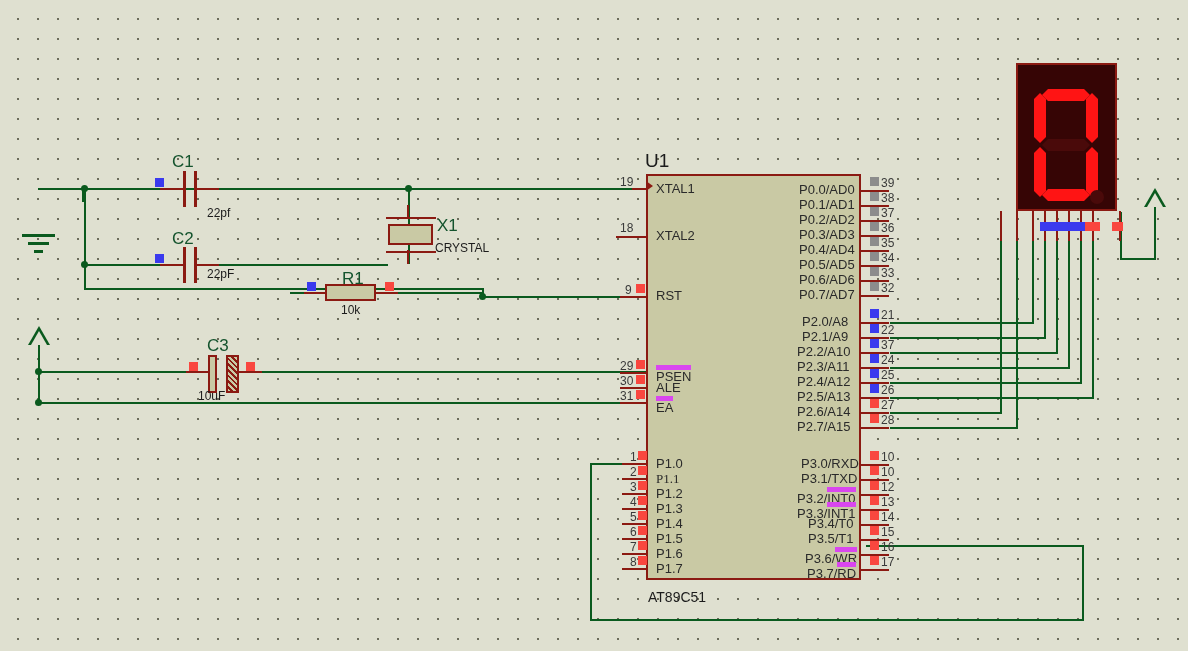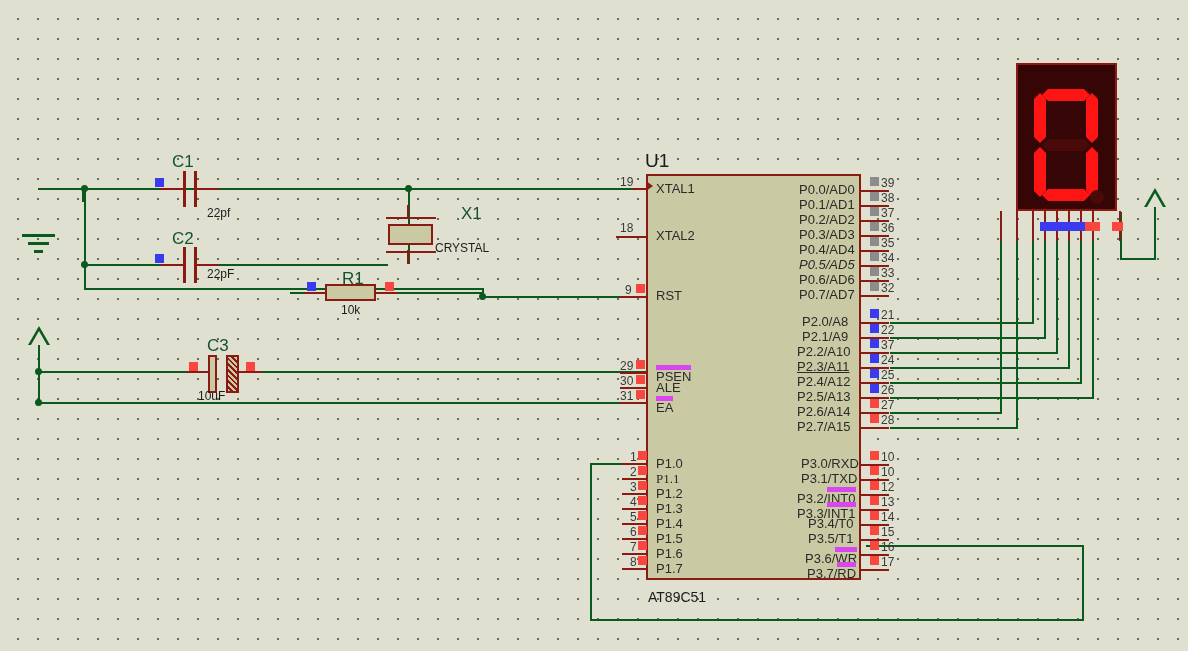--- a/index.html
+++ b/index.html
@@ -181,21 +181,21 @@
     <div class="lbl reflbl" style="left:342px;top:269px;">R1</div>
     <div class="lbl vallbl" style="left:341px;top:303px;">10k</div>
   </div>
 
   <div>
     <div class="x1-plate" style="top:217px;"></div>
     <div id="x1-body"></div>
     <div class="x1-plate" style="top:251px;"></div>
     <div class="lead lv" style="left:407px;top:205px;height:14px;"></div>
     <div class="lead lv" style="left:407px;top:250px;height:14px;"></div>
-    <div class="lbl reflbl" style="left:437px;top:204px;margin-left:24px;">X1</div>
+    <div class="lbl reflbl" style="left:437px;top:216px;">X1</div>
     <div class="lbl vallbl" style="left:435px;top:241px;">CRYSTAL</div>
   </div>
 
   <div>
     <div id="ic-body"></div>
     <div id="ic-ref">U1</div>
     <div id="ic-part">AT89C51</div>
     <div id="xtal-arrow"></div>
 
     <div class="lead lh" style="left:632px;top:188px;width:16px;"></div>
@@ -284,21 +284,21 @@
     <div class="icpin" style="left:799px;top:228px;">P0.3/AD3</div>
     <div class="lead lh" style="left:859px;top:235px;width:30px;"></div>
     <div class="probe p-gray" style="left:870px;top:222px;"></div>
     <div class="pinnum" style="left:881px;top:222px;">36</div>
 
     <div class="icpin" style="left:799px;top:243px;">P0.4/AD4</div>
     <div class="lead lh" style="left:859px;top:250px;width:30px;"></div>
     <div class="probe p-gray" style="left:870px;top:237px;"></div>
     <div class="pinnum" style="left:881px;top:237px;">35</div>
 
-    <div class="icpin" style="left:799px;top:258px;font-style:italic;">P0.5/AD5</div>
+    <div class="icpin" style="left:799px;top:258px;">P0.5/AD5</div>
     <div class="lead lh" style="left:859px;top:265px;width:30px;"></div>
     <div class="probe p-gray" style="left:870px;top:252px;"></div>
     <div class="pinnum" style="left:881px;top:252px;">34</div>
 
     <div class="icpin" style="left:799px;top:273px;">P0.6/AD6</div>
     <div class="lead lh" style="left:859px;top:280px;width:30px;"></div>
     <div class="probe p-gray" style="left:870px;top:267px;"></div>
     <div class="pinnum" style="left:881px;top:267px;">33</div>
 
     <div class="icpin" style="left:799px;top:288px;">P0.7/AD7</div>
@@ -314,21 +314,21 @@
     <div class="icpin" style="left:802px;top:330px;">P2.1/A9</div>
     <div class="lead lh" style="left:859px;top:337px;width:30px;"></div>
     <div class="probe p-blue" style="left:870px;top:324px;"></div>
     <div class="pinnum" style="left:881px;top:324px;">22</div>
 
     <div class="icpin" style="left:797px;top:345px;">P2.2/A10</div>
     <div class="lead lh" style="left:859px;top:352px;width:30px;"></div>
     <div class="probe p-blue" style="left:870px;top:339px;"></div>
     <div class="pinnum" style="left:881px;top:339px;">37</div>
 
-    <div class="icpin" style="left:797px;top:360px;text-decoration:underline;">P2.3/A11</div>
+    <div class="icpin" style="left:797px;top:360px;">P2.3/A11</div>
     <div class="lead lh" style="left:859px;top:367px;width:30px;"></div>
     <div class="probe p-blue" style="left:870px;top:354px;"></div>
     <div class="pinnum" style="left:881px;top:354px;">24</div>
 
     <div class="icpin" style="left:797px;top:375px;">P2.4/A12</div>
     <div class="lead lh" style="left:859px;top:382px;width:30px;"></div>
     <div class="probe p-blue" style="left:870px;top:369px;"></div>
     <div class="pinnum" style="left:881px;top:369px;">25</div>
 
     <div class="icpin" style="left:797px;top:390px;">P2.5/A13</div>

